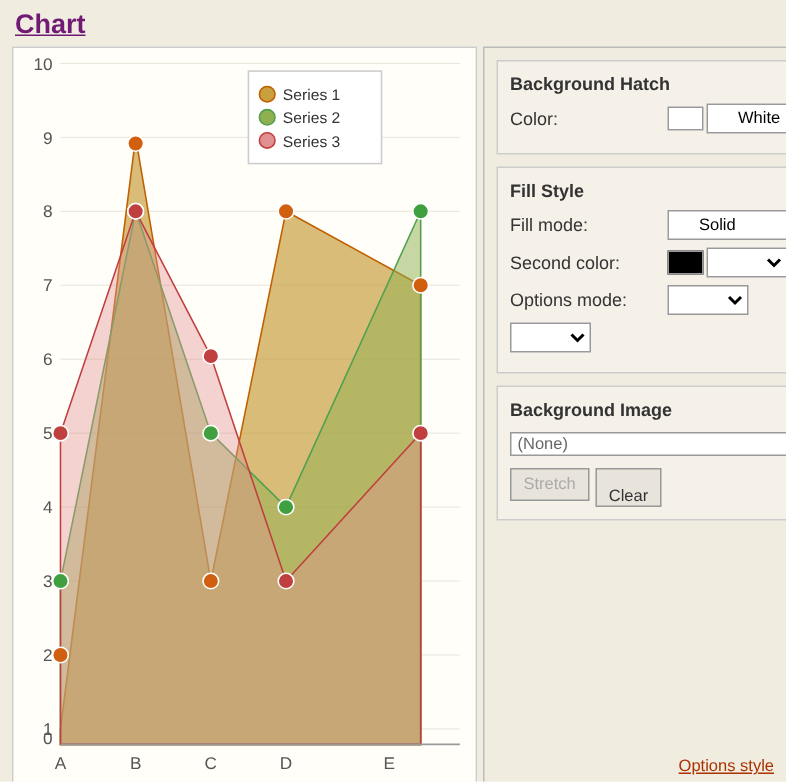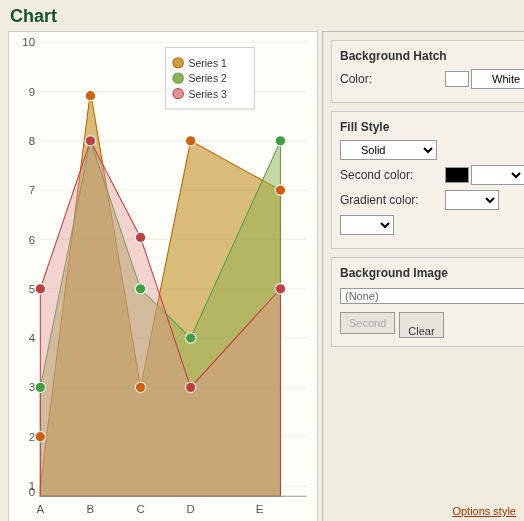--- a/index.html
+++ b/index.html
@@ -9,23 +9,24 @@
       background: #f0ece0;
       width: 524px;
       height: 521px;
       overflow: hidden;
       position: relative;
     }
 
     .page-title {
       font-size: 18px;
       font-weight: bold;
-      color: #14532d;
+      color: #701a75;
       padding: 6px 10px 4px 10px;
       background: #f0ece0;
+      text-decoration: underline;
     }
 
     .main-layout {
       display: flex;
       flex-direction: row;
       width: 524px;
       height: 495px;
     }
 
     
@@ -273,57 +274,58 @@
             <select class="small-select">
               <option>White</option>
             </select>
           </div>
         </div>
       </div>
 
       <div class="section-box">
         <div class="section-header">Fill Style</div>
         <div class="field-row">
+          <span class="field-label">Fill mode:</span>
           <select class="small-select">
             <option>Solid</option>
             <option>Gradient</option>
             <option>Hatch</option>
             <option>None</option>
           </select>
         </div>
         <div class="field-row">
           <span class="field-label">Second color:</span>
           <div class="color-row">
             <span class="color-preview black"></span>
             <select class="small-select">
               <option></option>
             </select>
           </div>
         </div>
         <div class="field-row">
-          <span class="field-label">Gradient color:</span>
+          <span class="field-label">Options mode:</span>
           <select class="small-select">
             <option></option>
           </select>
         </div>
         <div class="field-row">
           <select class="small-select">
             <option></option>
           </select>
         </div>
       </div>
 
       <div class="section-box">
         <div class="section-header">Background Image</div>
         <div class="bg-image-row">
           <input type="text" class="bg-image-input" readonly="" style="color: rgb(102, 102, 102);" value="(None)">
           <button class="ellipsis-btn">...</button>
         </div>
         <div class="btn-row">
-          <button class="stretch-btn">Second</button>
+          <button class="stretch-btn">Stretch</button>
           <button class="clear-btn">Clear</button>
         </div>
       </div>
     </div>
 
   </div>
 </div>
 
 <div class="options-tabs-label">Options style</div>
 

